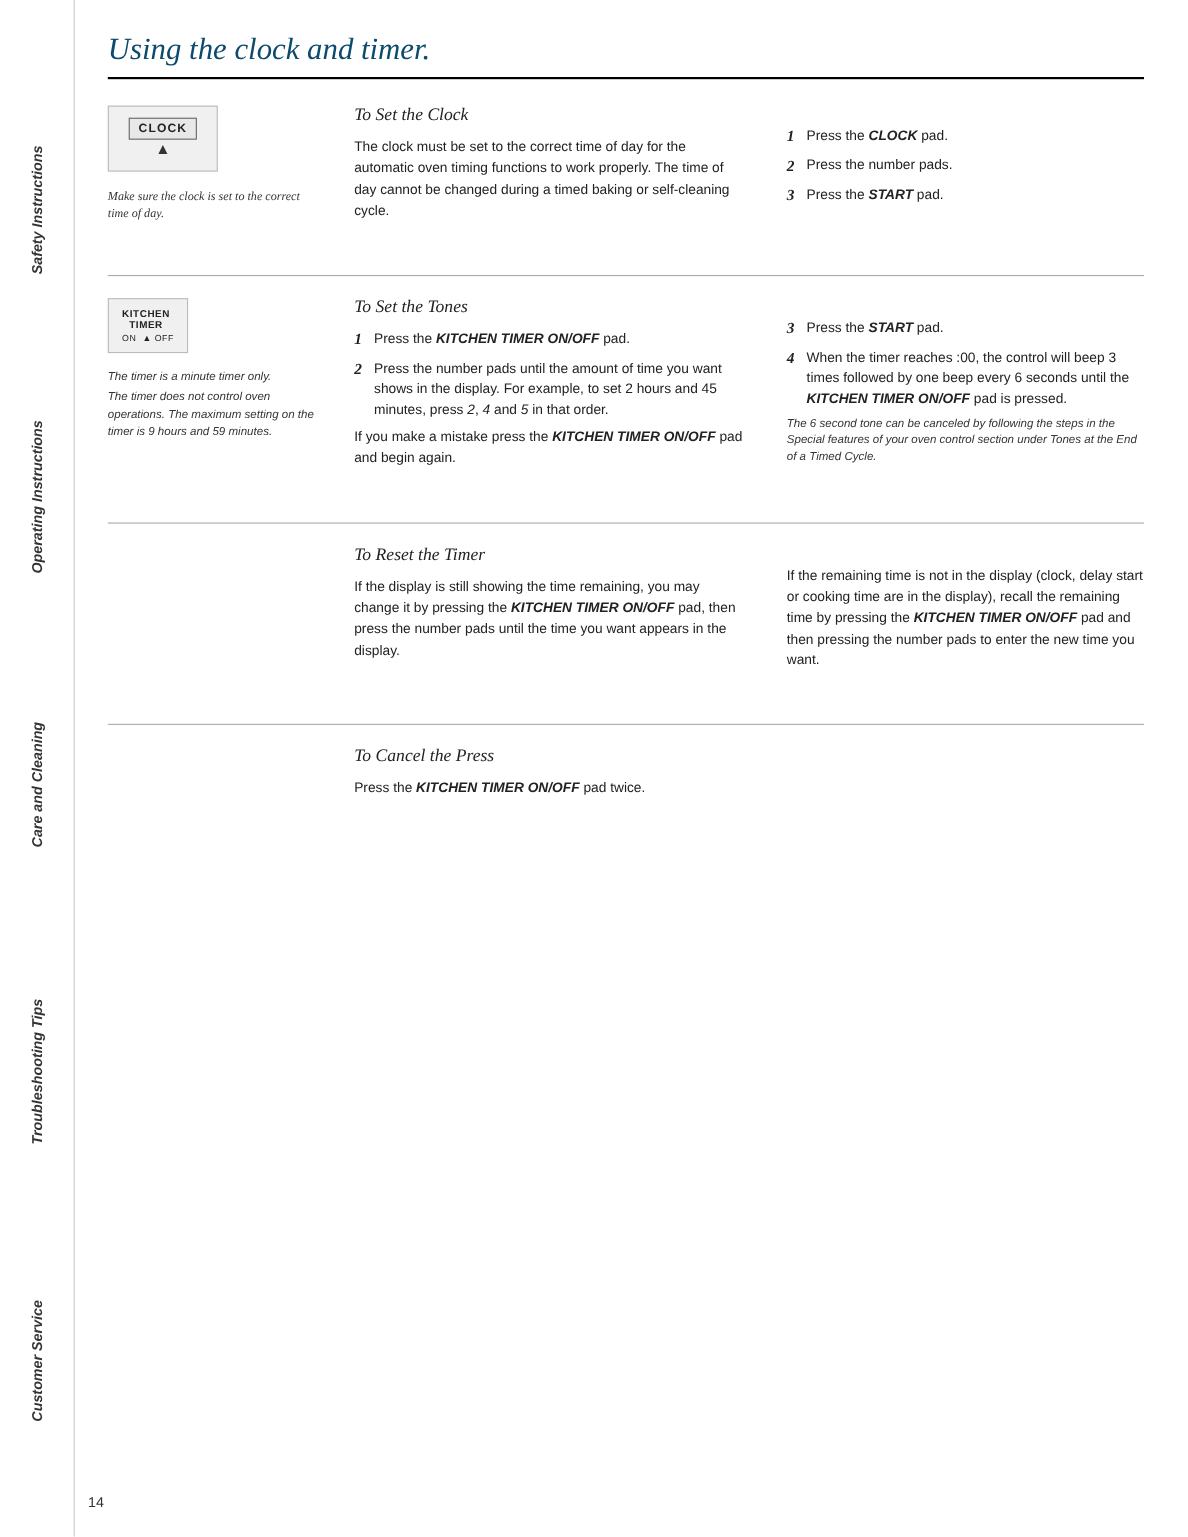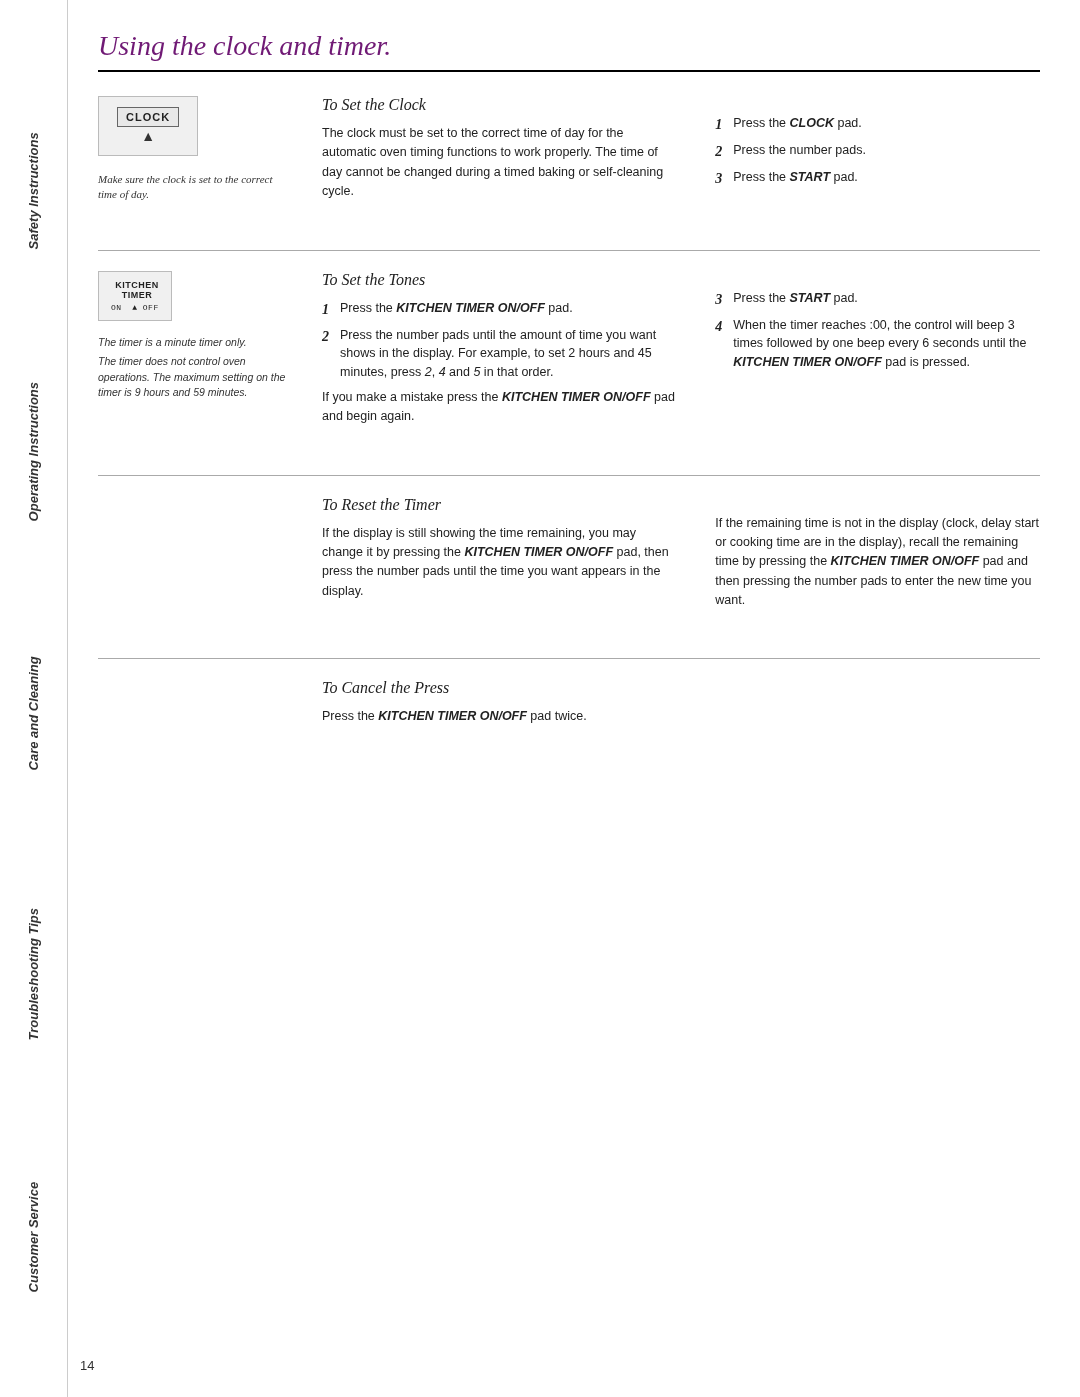--- a/index.html
+++ b/index.html
@@ -51,21 +51,21 @@
     .main {
       margin-left: 68px;
       padding: 30px 40px 30px 30px;
     }
 
     
     .page-title {
       font-size: 28px;
       font-style: italic;
       font-weight: normal;
-      color: #701a75;
+      color: #0c4a6e;
       margin-bottom: 8px;
       font-family: Georgia, serif;
     }
 
     .title-rule {
       border: none;
       border-top: 2px solid #000;
       margin-bottom: 24px;
     }
 
@@ -137,36 +137,36 @@
       max-width: 180px;
       line-height: 1.4;
     }
 
     
     .timer-box {
       border: 1px solid #bbb;
       background: #f0f0f0;
       display: inline-flex;
       flex-direction: column;
-      align-items: flex-end;
+      align-items: flex-start;
       padding: 8px 12px;
       margin-bottom: 10px;
     }
 
     .timer-label-top {
       font-family: Arial, sans-serif;
       font-size: 9px;
       letter-spacing: 0.5px;
       font-weight: bold;
       text-align: center;
       line-height: 1.2;
     }
 
     .timer-onoff {
-      font-family: Liberation Mono, monospace;
+      font-family: Liberation Sans, sans-serif;
       font-size: 8px;
       letter-spacing: 0.5px;
       margin-top: 2px;
     }
 
     
     .section-heading {
       font-size: 16px;
       font-style: italic;
       font-weight: normal;
@@ -323,20 +323,21 @@
       <div class="col-right">
         <br>
         <div class="step">
           <span class="step-num"><em>3</em>&nbsp;</span>
           <span class="step-text">Press the <em class="italic-bold">START</em> pad.</span>
         </div>
         <div class="step">
           <span class="step-num"><em>4</em>&nbsp;</span>
           <span class="step-text">When the timer reaches :00, the control will beep 3 times followed by one beep every 6 seconds until the <em class="italic-bold">KITCHEN TIMER ON/OFF</em> pad is pressed.</span>
         </div>
+        <div class="small-note">The 6 second tone can be canceled by following the steps in the Special features of your oven control section under Tones at the End of a Timed Cycle.</div>
       </div>
     </div>
   </div>
 
   <hr class="section-rule">
 
   <div class="section">
     <div class="section-left">
     </div>
     <div class="section-right">

